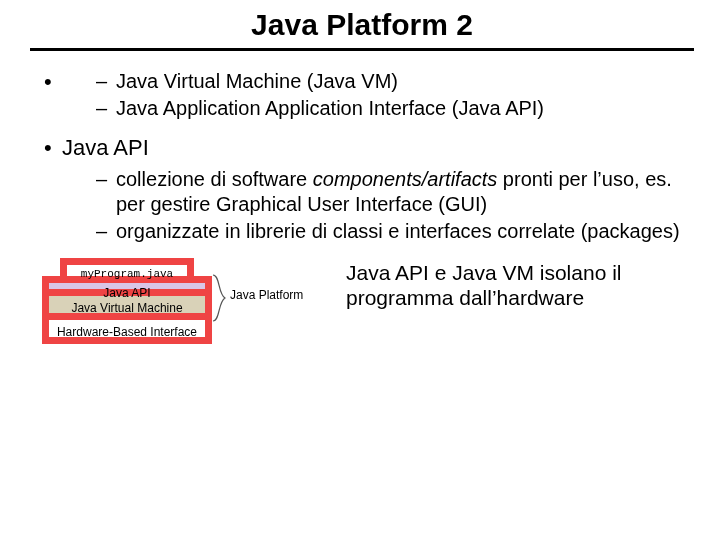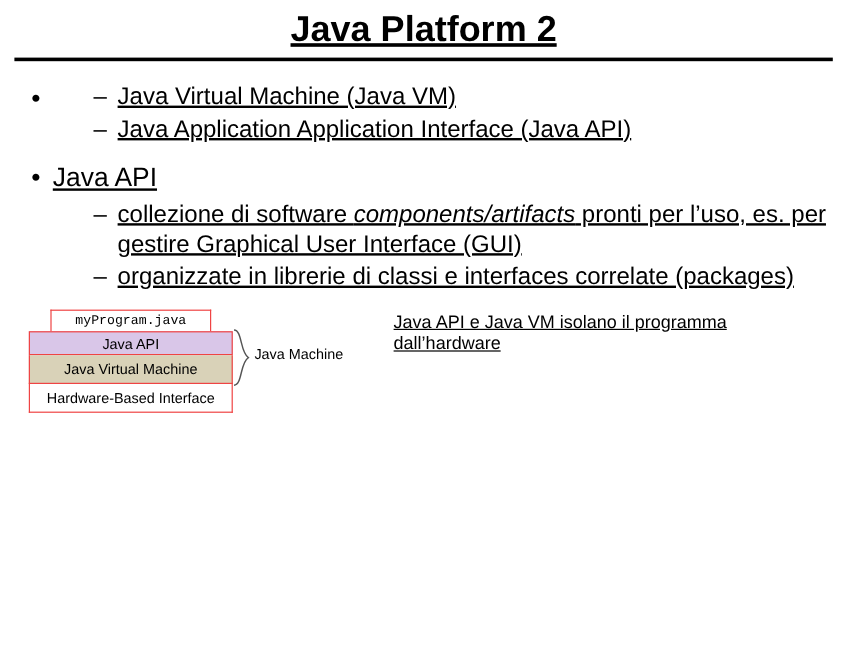--- a/index.html
+++ b/index.html
@@ -1,38 +1,38 @@
 <!DOCTYPE html>
 <html><head>
 <meta charset="utf-8">
 <style>
   * { box-sizing: border-box; margin: 0; padding: 0; }
   html, body { width: 720px; height: 540px; background: #fff; font-family: Arial, Helvetica, sans-serif; color: #000; }
-  .slide { width: 720px; height: 540px; position: relative; padding: 8px 26px 0 12px; text-decoration: underline; }
+  .slide { width: 720px; height: 540px; position: relative; padding: 8px 26px 0 30px; }
   .title { font-size: 30px; text-align: center; margin: 0 0 6px 0; letter-spacing: 0px; }
   .hr { height: 3px; background: #000; margin-bottom: 18px; }
   ul.lvl1 { list-style: none; padding-left: 14px; }
   ul.lvl1 > li { font-size: 22px; margin-bottom: 6px; position: relative; padding-left: 18px; }
   ul.lvl1 > li::before { content: "•"; position: absolute; left: 0; top: 0; font-size: 22px; }
   ul.lvl2 { list-style: none; padding-left: 34px; margin-top: 6px; margin-bottom: 14px; }
   ul.lvl2 > li { font-size: 20px; line-height: 1.25; margin-bottom: 2px; position: relative; padding-left: 20px; }
   ul.lvl2 > li::before { content: "–"; position: absolute; left: 0; top: 0; }
   .italic { font-style: italic; }
   .bottom { display: flex; align-items: flex-start; margin-top: 8px; padding-left: 12px; }
   .diagram { position: relative; width: 212px; height: 110px; }
   .stack { position: absolute; left: 0; top: 0; width: 170px; }
-  .layer { border: 1px solid #ef4444; text-align: center; font-size: 12px; font-family: Arial, sans-serif; color: #000; }
+  .layer { border: 7px solid #ef4444; text-align: center; font-size: 12px; font-family: Arial, sans-serif; color: #000; }
   .layer.prog { height: 18px; line-height: 18px; background: #fff; font-family: "Courier New", monospace; font-size: 11px; margin: 0 18px; border-bottom: none; }
   .layer.api { height: 20px; line-height: 20px; background: #d9c6e8; }
   .layer.jvm { height: 24px; line-height: 24px; background: #d9d2b8; border-top: none; }
   .layer.hw  { height: 24px; line-height: 24px; background: #fff; border-top: none; }
   .brace { position: absolute; left: 170px; top: 16px; width: 14px; height: 48px; }
   .brace svg { width: 14px; height: 48px; }
   .plat-label { position: absolute; left: 188px; top: 30px; font-size: 12px; white-space: nowrap; }
-  .caption { flex: 1; font-size: 15px; line-height: 1.2; padding-left: 92px; padding-top: 2px; }
+  .caption { flex: 1; font-size: 21px; line-height: 1.2; padding-left: 92px; padding-top: 2px; }
 </style>
 </head>
 <body>
 
 <div class="slide">
   <h1 class="title">Java Platform 2</h1>
   <div class="hr"></div>
 
   <ul class="lvl1">
     <li>
@@ -58,17 +58,17 @@
         <div class="layer prog">myProgram.java</div>
         <div class="layer api">Java API</div>
         <div class="layer jvm">Java Virtual Machine</div>
         <div class="layer hw">Hardware-Based Interface</div>
       </div>
       <div class="brace">
         <svg viewBox="0 0 14 48">
           <path d="M1 1 C8 1 6 20 13 24 C6 28 8 47 1 47" fill="none" stroke="#555" stroke-width="1.2"></path>
         </svg>
       </div>
-      <div class="plat-label">Java Machine</div>
+      <div class="plat-label">Java Platform</div>
     </div>
     <div class="caption">Java API e Java VM isolano il programma dall’hardware</div>
   </div>
 </div>
 
 </body></html>

